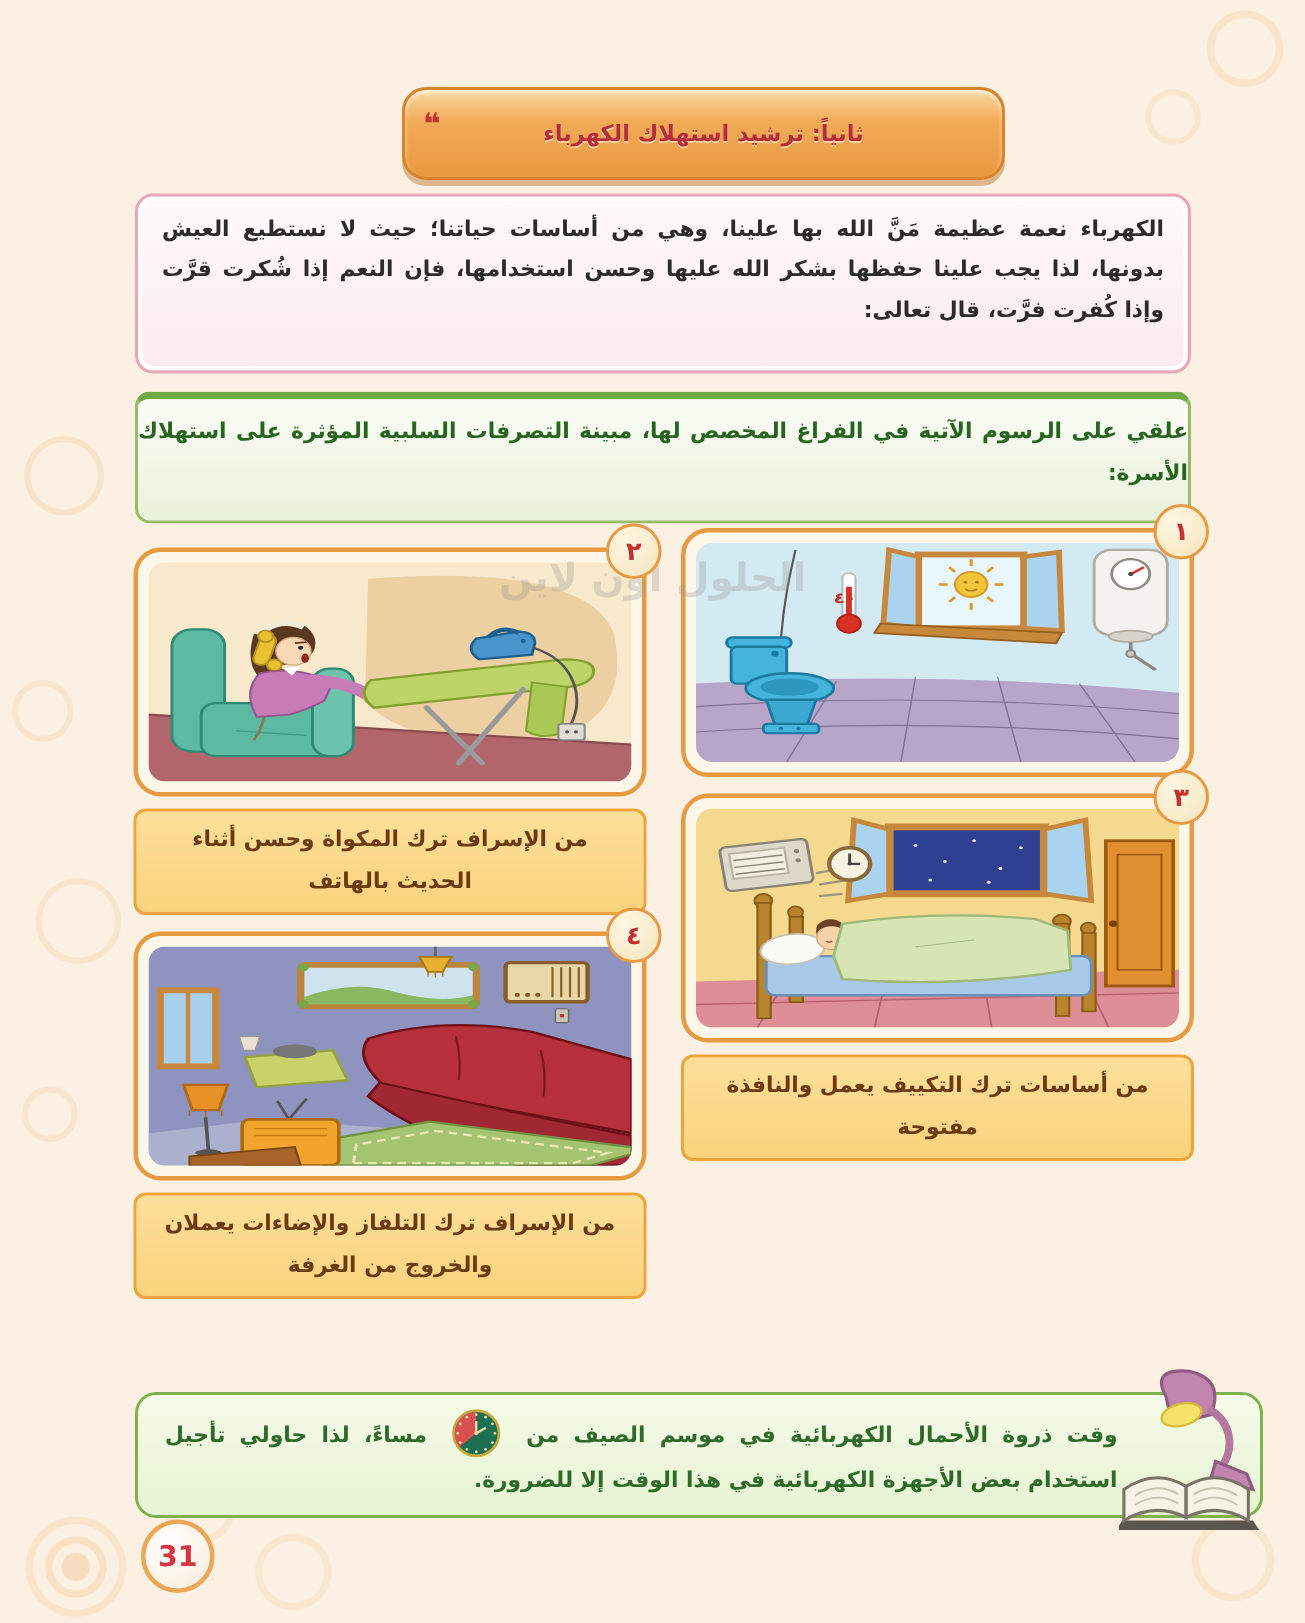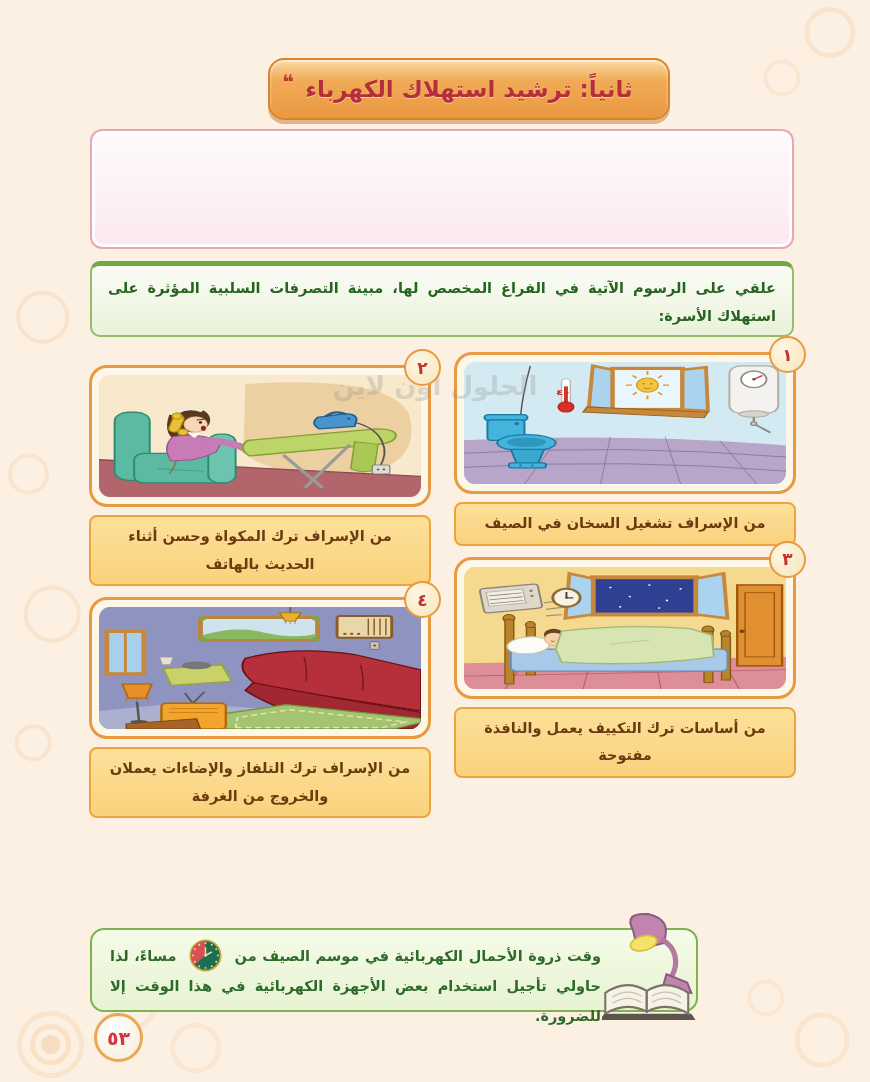--- a/index.html
+++ b/index.html
@@ -32,68 +32,68 @@
     background:
       radial-gradient(circle at 70% 70%, transparent 22px, rgba(243,200,152,.28) 23px 27px, transparent 28px),
       radial-gradient(circle at 35% 40%, transparent 14px, rgba(243,200,152,.22) 15px 18px, transparent 19px);}
 
   
   .banner{position:absolute;left:268px;top:58px;width:398px;height:58px;
     background:linear-gradient(180deg,#f9d9a4 0%,#f1ab57 35%,#ea9840 100%);
     border:2px solid #d9832b;border-radius:16px;
     box-shadow:0 4px 0 rgba(185,110,40,.45), inset 0 2px 3px rgba(255,255,255,.6);
     display:flex;align-items:center;justify-content:center;}
-  .banner-text{color:#b42f3b;font-weight:bold;font-size:23px;text-shadow:0 1px 0 rgba(255,255,255,.45);}
+  .banner-text{color:#b42f3b;font-weight:bold;font-size:15px;text-shadow:0 1px 0 rgba(255,255,255,.45);}
   .banner-quote{position:absolute;left:12px;top:10px;color:#c23333;font-size:20px;font-weight:bold;}
 
   
   .intro-box{position:absolute;left:90px;top:129px;width:704px;height:120px;box-sizing:border-box;
     background:linear-gradient(180deg,#fefafb,#fbe9ef);
     border:2px solid #e9a6b8;border-radius:12px;
     box-shadow:inset 0 0 0 3px #fffdfd;
     padding:9px 16px 4px;}
   .intro-text{margin:0;color:#2b2b2b;font-weight:bold;font-size:14.5px;line-height:1.85;text-align:justify;}
   .verse-line{margin:1px 0 0;text-align:center;}
   .verse{color:#2f9e4f;font-weight:bold;font-size:15px;}
   .verse-ref{color:#333;font-weight:bold;font-size:12.5px;}
 
   
-  .instruction-box{position:absolute;left:90px;top:261px;width:704px;height:76px;box-sizing:border-box;
+  .instruction-box{position:absolute;left:90px;top:261px;width:704px;height:88px;box-sizing:border-box;
     background:linear-gradient(180deg,#fbfcf6,#e9f2da);
     border:2px solid #94bc6a;border-top:5px solid #6fa844;border-radius:10px;
-    padding:8px 16px;}
+    padding:8px 0;}
   .instruction-text{margin:0;color:#27641f;font-weight:bold;font-size:14.5px;line-height:1.95;text-align:justify;}
 
   
   .cards-area{position:absolute;left:88px;top:352px;width:708px;display:flex;gap:23px;}
   .card-col{display:flex;flex-direction:column;width:342px;}
   .card-col.offset{margin-top:13px;}
   .card{position:relative;margin-bottom:11px;}
-  .card-frame{position:relative;height:142px;box-sizing:border-box;background:#fdf7ea;
+  .card-frame{position:relative;height:166px;box-sizing:border-box;background:#fdf7ea;
     border:3px solid #e89a42;border-radius:18px;padding:7px;}
   .card-frame svg{width:100%;height:100%;display:block;border-radius:11px;}
   .badge{position:absolute;top:-16px;right:-10px;width:37px;height:37px;z-index:4;
     background:radial-gradient(circle at 35% 30%,#fdf6e2,#f8e5bc);
     border:2.5px solid #e89a42;border-radius:50%;
     display:flex;align-items:center;justify-content:center;
     color:#c53030;font-weight:bold;font-size:17px;box-sizing:border-box;}
   .caption{box-sizing:border-box;min-height:42px;
     background:linear-gradient(180deg,#fce09a,#fad27c);
     border:2px solid #eda43c;border-radius:8px;
     margin-top:8px;padding:6px 10px;
     color:#6b3a10;font-weight:bold;font-size:14.5px;line-height:1.9;text-align:center;}
 
   
   .watermark{position:absolute;left:235px;top:385px;width:400px;height:280px;z-index:3;
     pointer-events:none;text-align:center;}
   .watermark-main{font-size:135px;line-height:1.15;font-weight:bold;color:rgba(140,138,134,.26);}
   .watermark-sub{font-size:26px;font-weight:bold;color:rgba(150,148,144,.30);margin-top:-14px;}
 
   
-  .note-box{position:absolute;left:90px;top:928px;width:608px;height:84px;box-sizing:border-box;
+  .note-box{position:absolute;left:90px;top:928px;width:752px;height:84px;box-sizing:border-box;
     background:linear-gradient(180deg,#f5fbe8,#e7f3d3);
     border:2.5px solid #7cb34e;border-radius:14px;
     padding:9px 95px 6px 18px;}
   .note-text{margin:0;color:#2e6b2a;font-weight:bold;font-size:14.5px;line-height:2.05;text-align:justify;}
   .clock-inline{display:inline-block;width:33px;height:33px;vertical-align:-11px;margin:0 7px;}
   .note-art{position:absolute;right:-10px;top:-20px;width:104px;height:112px;}
 
   
   .page-badge{position:absolute;left:94px;top:1013px;width:49px;height:49px;box-sizing:border-box;
     background:radial-gradient(circle at 35% 30%,#ffffff,#f7ecd8);
@@ -108,20 +108,21 @@
 <div class="floral" id="floral-bl"></div>
 <div class="floral" id="floral-tr"></div>
 <div class="floral" id="floral-br"></div>
 
 <div class="banner">
   <span class="banner-quote">❝</span>
   <span class="banner-text">ثانياً: ترشيد استهلاك الكهرباء</span>
 </div>
 
 <div class="intro-box">
+  <p class="intro-text">الكهرباء نعمة عظيمة مَنَّ الله بها علينا، وهي من أساسات حياتنا؛ حيث لا نستطيع العيش بدونها، لذا يجب علينا حفظها بشكر الله عليها وحسن استخدامها، فإن النعم إذا شُكرت قرَّت وإذا كُفرت فرَّت، قال تعالى:</p>
 </div>
 
 <div class="instruction-box">
   <p class="instruction-text">علقي على الرسوم الآتية في الفراغ المخصص لها، مبينة التصرفات السلبية المؤثرة على استهلاك الأسرة:</p>
 </div>
 
 <div class="cards-area">
 
   <div class="card-col">
 
@@ -184,21 +185,20 @@
             <circle cx="297" cy="27" r="13" fill="#ffffff" stroke="#908c84" stroke-width="2"></circle>
             <line x1="297" y1="27" x2="306" y2="21" stroke="#d93025" stroke-width="2"></line>
             <circle cx="297" cy="27" r="1.8" fill="#444444"></circle>
             <ellipse cx="297" cy="81" rx="15" ry="5" fill="#d8d4cc" stroke="#b0aca2" stroke-width="1.5"></ellipse>
             <line x1="297" y1="86" x2="297" y2="96" stroke="#888888" stroke-width="2.5"></line>
             <path d="M297,96 L314,110" stroke="#888888" stroke-width="2.5" fill="none"></path>
             <circle cx="297" cy="96" r="3" fill="#c8c4ba" stroke="#888888" stroke-width="1.5"></circle>
           </g>
         </svg>
       </div>
-      <div class="caption">من الإسراف تشغيل السخان في الصيف</div>
     </div>
 
     <div class="card">
       <div class="badge">٣</div>
       <div class="card-frame">
         <svg viewBox="0 0 330 190" preserveAspectRatio="none">
           <rect x="0" y="0" width="330" height="190" fill="#f4d98e"></rect>
           <path d="M0,150 L330,140 L330,190 L0,190 Z" fill="#dd8e96"></path>
           <g stroke="#b05560" stroke-width="1.2" opacity="0.8" fill="none">
             <path d="M42,190 L62,148"></path>
@@ -445,13 +445,13 @@
       <path d="M2,100 L86,100 L90,106 L-2,106 Z" fill="#5a564c"></path>
       <path d="M3,80 Q23,66 43,78 L43,98 Q23,88 3,100 Z" fill="#f6f2e6" stroke="#7a7468" stroke-width="2"></path>
       <path d="M43,78 Q63,66 83,80 L83,100 Q63,88 43,98 Z" fill="#f6f2e6" stroke="#7a7468" stroke-width="2"></path>
       <path d="M10,84 Q24,75 38,83 M10,90 Q24,81 38,89" stroke="#c8c2b2" stroke-width="1.2" fill="none"></path>
       <path d="M48,83 Q62,75 76,84 M48,89 Q62,81 76,90" stroke="#c8c2b2" stroke-width="1.2" fill="none"></path>
       <line x1="43" y1="78" x2="43" y2="98" stroke="#7a7468" stroke-width="1.5"></line>
     </g>
   </svg>
 </div>
 
-<div class="page-badge">٥٣</div>
+<div class="page-badge">31</div>
 
 </body></html>

